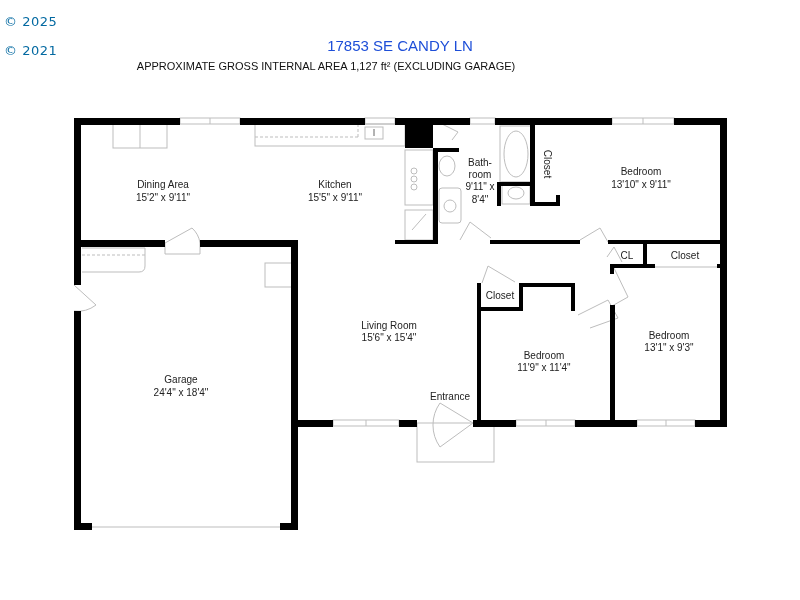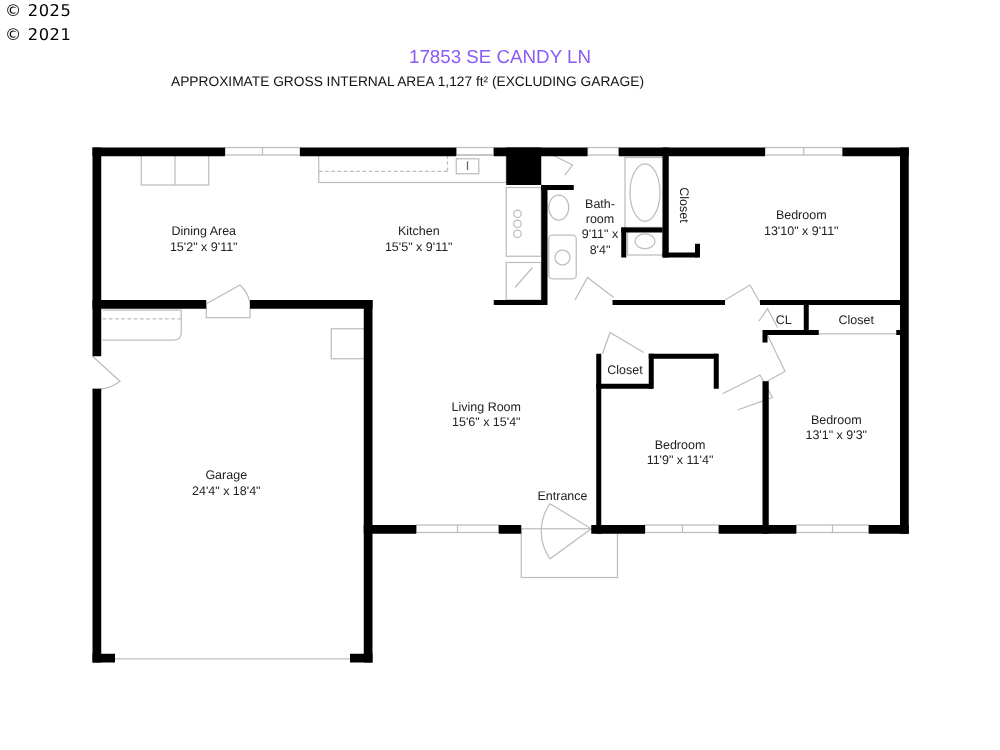--- a/index.html
+++ b/index.html
@@ -1,20 +1,20 @@
 <!DOCTYPE html>
 <html><head>
   <meta charset="utf-8">
   <style>
     html, body { margin: 0; padding: 0; background: #ffffff; }
     body { width: 800px; height: 600px; position: relative; overflow: hidden; font-family: "Liberation Sans", sans-serif; }
-    .copyright { position: absolute; left: 4px; color: #000000; font-size: 13px; letter-spacing: 0.5px; font-family: "DejaVu Sans", sans-serif; }
+    .copyright { position: absolute; left: 4px; color: #0369a1; font-size: 13px; letter-spacing: 0.5px; font-family: "DejaVu Sans", sans-serif; margin-top: 12px; }
     .c1 { top: 2px; }
-    .c2 { top: 21px; }
-    .title { position: absolute; left: 0; width: 800px; top: 37px; text-align: center; font-size: 15px; color: #8b5cf6; }
+    .c2 { top: 31px; }
+    .title { position: absolute; left: 0; width: 800px; top: 37px; text-align: center; font-size: 15px; color: #1d4ed8; }
     .subtitle { position: absolute; left: 0; width: 652px; top: 60px; text-align: center; font-size: 11px; color: #111; }
     svg.plan { position: absolute; left: 0; top: 0; }
     .room-label { font-family: "Liberation Sans", sans-serif; font-size: 10px; fill: #222; text-anchor: middle; }
   </style>
 </head>
 <body>
 
 <div class="copyright c1">© 2025</div>
 <div class="copyright c2">© 2021</div>
 

